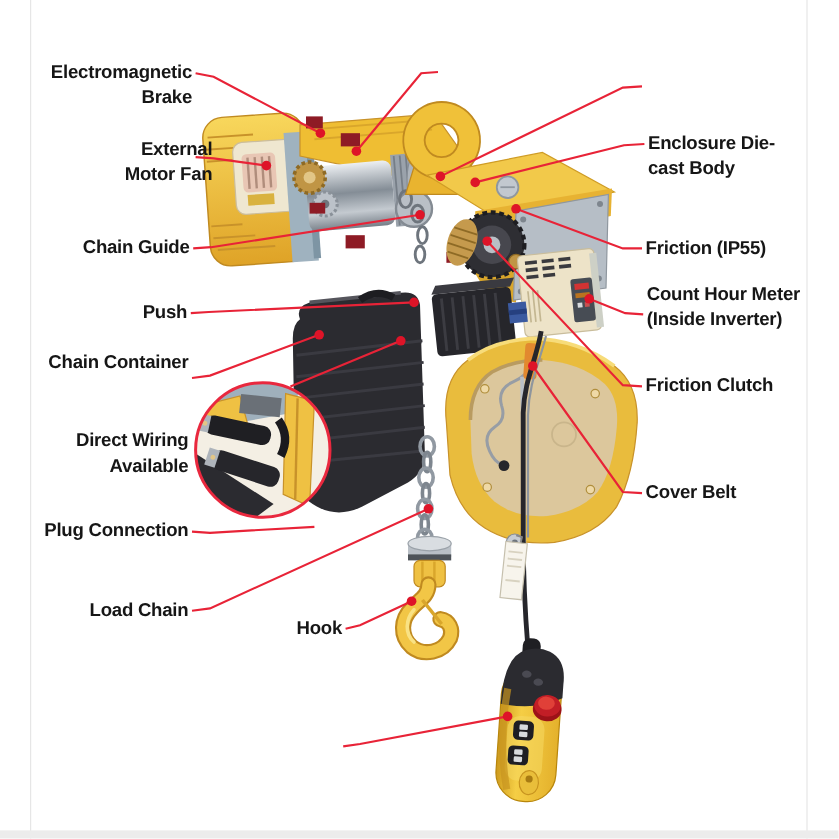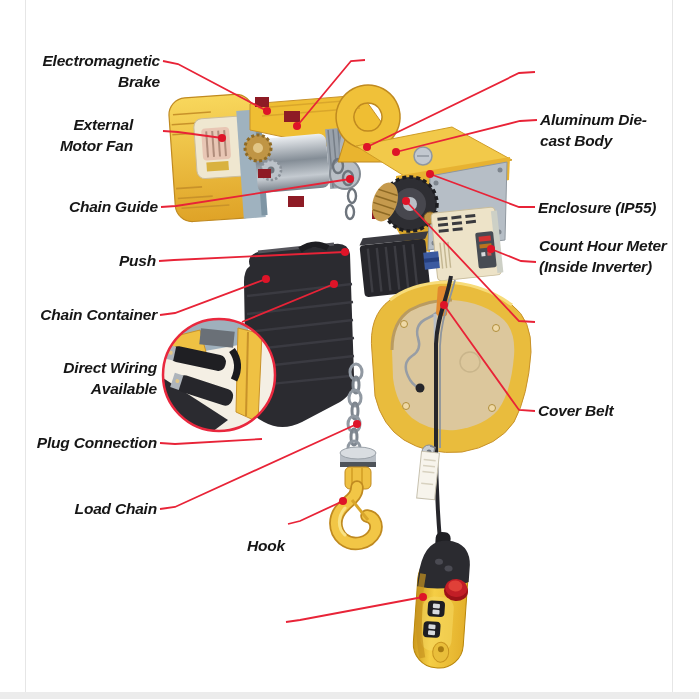--- a/index.html
+++ b/index.html
@@ -1,19 +1,18 @@
 <!DOCTYPE html>
 <html><head>
 <meta charset="utf-8">
 <style>
   html,body{margin:0;padding:0;background:#ffffff;}
   #stage{
     position:relative;width:699px;height:699px;overflow:hidden;background:#ffffff;
     font-family:"Liberation Sans","DejaVu Sans",sans-serif;
-    font-style:italic;
   }
   #art{position:absolute;left:0;top:0;}
   .pageline{position:absolute;top:0;width:1px;height:699px;background:#e6e6e6;}
   #footerbar{position:absolute;left:0;right:0;bottom:0;height:7px;background:#ececec;}
   .lbl{
     position:absolute;font-size:15.5px;line-height:21px;font-weight:700;
     color:#161616;letter-spacing:-0.2px;white-space:nowrap;
   }
   .lbl.wrap{white-space:normal;}
   .lbl.left{text-align:right;}
@@ -363,30 +362,31 @@
       <circle cx="367" cy="147" r="4"></circle>
         <circle cx="396" cy="152" r="4"></circle>
       <circle cx="430" cy="174" r="4"></circle>
         <circle cx="491" cy="249" r="4"></circle>
       <circle cx="406" cy="201" r="4"></circle>
         <circle cx="444" cy="305" r="4"></circle>
     </g>
   </svg>
 
   <div class="lbl left wrap" style="right:539px;top:50px;width:130px">Electromagnetic Brake</div>
-  <div class="lbl left wrap" style="right:566px;top:114px;width:95px">External Motor Fan</div>
+  <div class="lbl left wrap" style="right:522px;top:114px;width:95px">External Motor Fan</div>
   <div class="lbl left" style="right:541px;top:196px">Chain Guide</div>
   <div class="lbl left" style="right:543px;top:250px">Push</div>
-  <div class="lbl left" style="right:542px;top:304px">Chain Container</div>
+  <div class="lbl left" style="right:542px;top:292px">Chain Container</div>
   <div class="lbl left" style="right:542px;top:432px">Plug Connection</div>
   <div class="lbl left wrap" style="right:542px;top:357px;width:108px">Direct Wiring Available</div>
   <div class="lbl left" style="right:542px;top:498px">Load Chain</div>
-  <div class="lbl left" style="right:414px;top:535px">Hook</div>
-
-  <div class="lbl right wrap" style="left:540px;top:109px;width:125px">Aluminum Die-cast Body</div>
-  <div class="lbl right" style="left:538px;top:197px">Enclosure (IP55)</div>
+  <div class="lbl left" style="right:414px;top:513px">Hook</div>
+
+  <div class="lbl right wrap" style="left:540px;top:109px;width:125px">Enclosure Die-cast Body</div>
+  <div class="lbl right" style="left:538px;top:197px">Friction (IP55)</div>
   <div class="lbl right wrap" style="left:539px;top:235px;width:155px">Count Hour Meter (Inside Inverter)</div>
+  <div class="lbl right" style="left:538px;top:311px">Friction Clutch</div>
   <div class="lbl right" style="left:538px;top:400px">Cover Belt</div>
 
   <div class="pageline" style="left:25px"></div>
   <div class="pageline" style="left:672px"></div>
   <div id="footerbar"></div>
 </div>
 
 </body></html>

